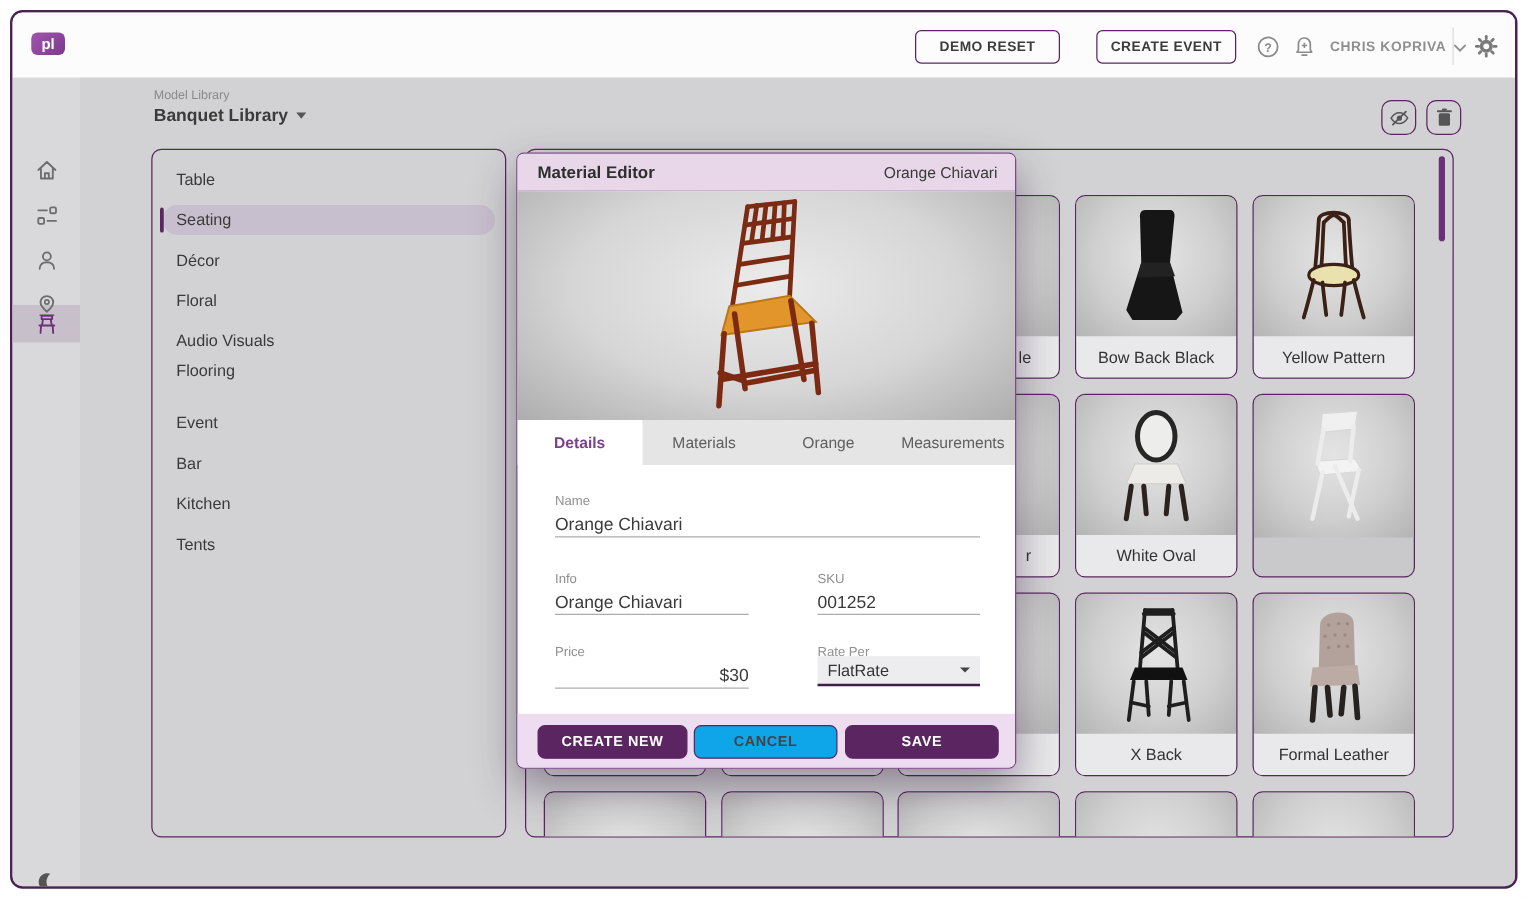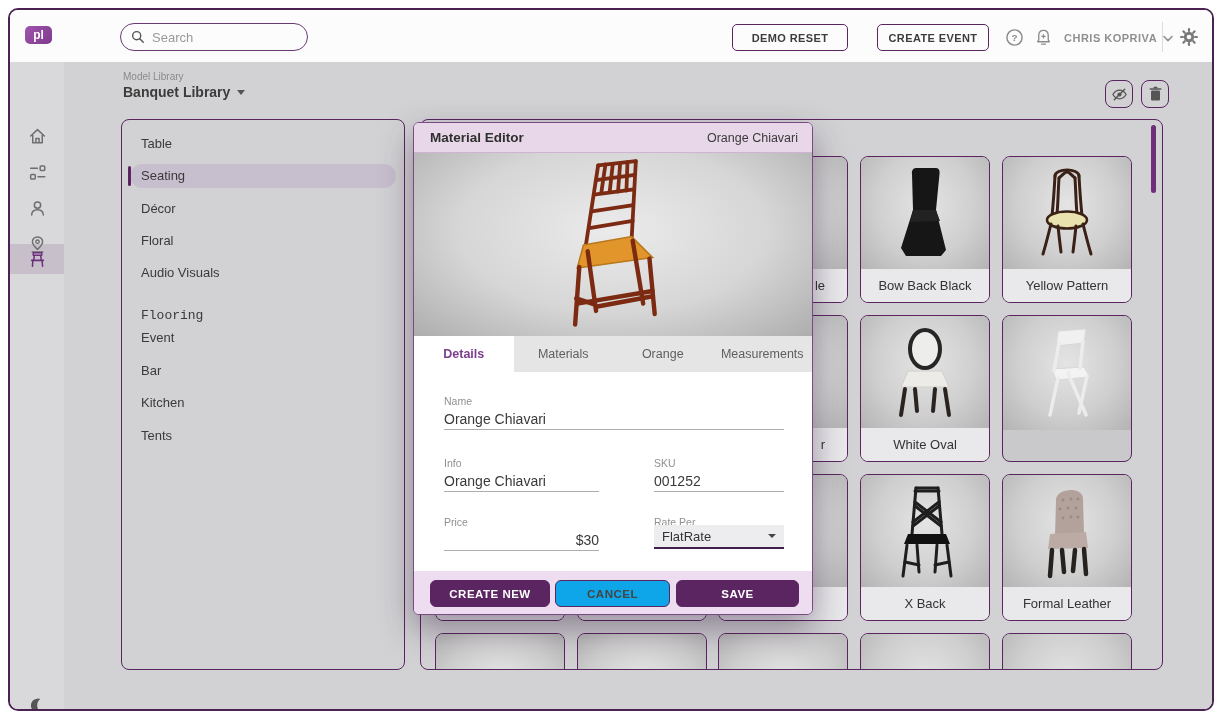--- a/index.html
+++ b/index.html
@@ -63,29 +63,20 @@
   .m-btn.outline { background:#0ea5e9; color:#444; border:1.5px solid #5b2562; }
 </style>
 </head>
 <body>
 
 <div class="frame">
 
   <div class="abs topbar">
     <div class="abs logo">pl</div>
 
-    <div class="abs search">
-      <span class="icon-btn">
-        <svg width="14" height="14" viewBox="0 0 16 16">
-            <circle cx="6.5" cy="6.5" r="4.6" fill="none" stroke="#555" stroke-width="1.6"></circle>
-            <line x1="10" y1="10" x2="14" y2="14" stroke="#555" stroke-width="1.6" stroke-linecap="round"></line>
-          </svg>
-      </span>
-      <input placeholder="Search" style="">
-    </div>
 
     <button class="abs tb-btn" style="left:722px; width:116px;">DEMO RESET</button>
     <button class="abs tb-btn" style="left:867px; width:112px;">CREATE EVENT</button>
 
     <span class="abs icon-btn" style="left:995px; top:18px;">
       <svg width="19" height="19" viewBox="0 0 20 20">
           <circle cx="10" cy="10" r="8" fill="none" stroke="#8b8b8b" stroke-width="1.5"></circle>
           <text x="10" y="14" font-size="10.5" fill="#8b8b8b" text-anchor="middle" font-family="Liberation Sans,sans-serif" font-weight="bold">?</text>
         </svg>
     </span>
@@ -196,21 +187,21 @@
   </div>
 
   <div class="abs cat-panel"></div>
   <div class="abs cat-highlight"></div>
   <div class="abs cat-accent"></div>
   <div class="abs cat-item" style="top:121px;">Table</div>
   <div class="abs cat-item" style="top:153px;">Seating</div>
   <div class="abs cat-item" style="top:186px;">Décor</div>
   <div class="abs cat-item" style="top:218px;">Floral</div>
   <div class="abs cat-item" style="top:250px;">Audio Visuals</div>
-  <div class="abs cat-item" style="top:293px;font-family:Liberation Mono, monospace;">Flooring</div>
+  <div class="abs cat-item" style="top:274px;">Flooring</div>
   <div class="abs cat-item" style="top:315px;">Event</div>
   <div class="abs cat-item" style="top:348px;">Bar</div>
   <div class="abs cat-item" style="top:380px;">Kitchen</div>
   <div class="abs cat-item" style="top:413px;">Tents</div>
 
   <div class="abs grid-panel">
 
     <div class="card" style="left:14px; top:36px;">
         <div class="card-img"></div>
         <div class="card-label"></div>

